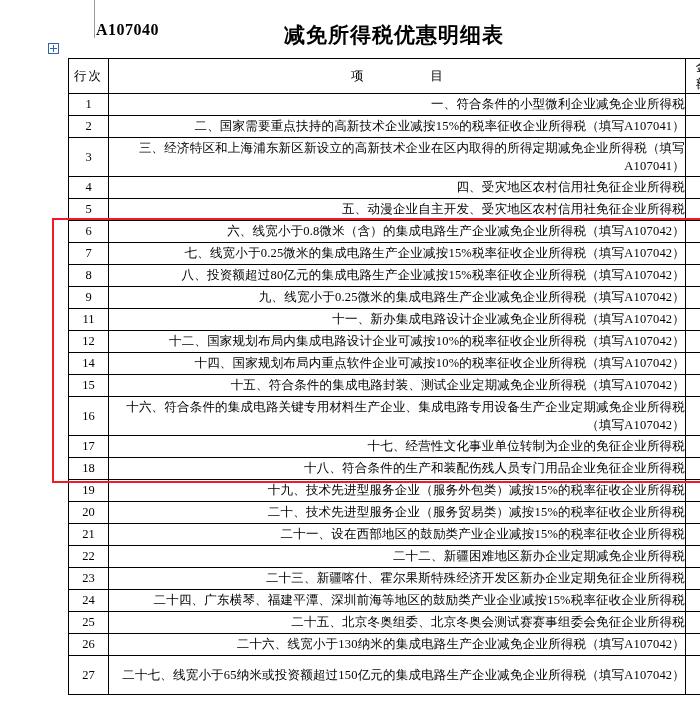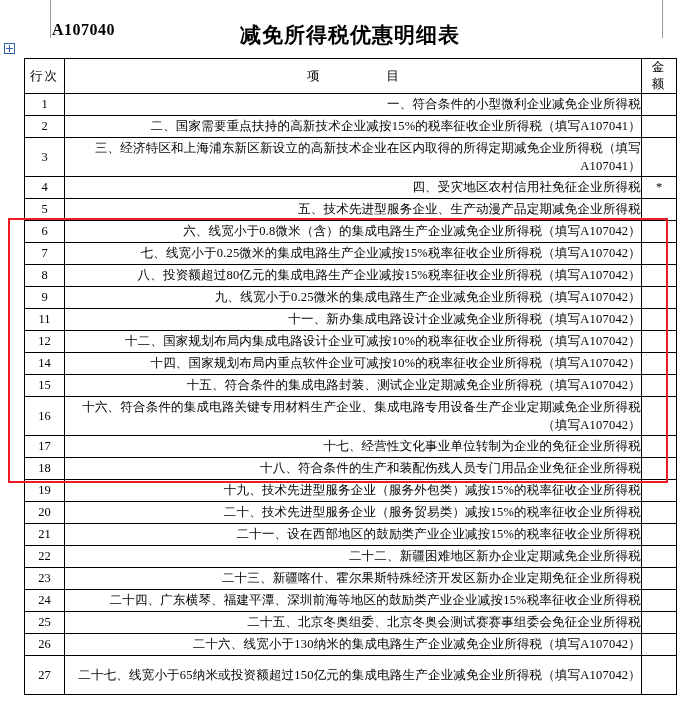--- a/index.html
+++ b/index.html
@@ -13,20 +13,21 @@
     font-family: "Liberation Serif", "DejaVu Serif", serif;
     color: #000;
     position: relative;
     overflow: hidden;
   }
   .page {
     position: relative;
     width: 600px;
     height: 709px;
     box-sizing: border-box;
+    margin-left: 44px;
   }
   
   .edge-left {
     position: absolute;
     left: 50px;
     top: 0;
     width: 1px;
     height: 38px;
     background: #9a9a9a;
   }
@@ -215,21 +216,21 @@
           <td class="item">三、经济特区和上海浦东新区新设立的高新技术企业在区内取得的所得定期减免企业所得税（填写A107041）</td>
           <td class="amt"></td>
         </tr>
         <tr class="r1">
           <td class="no">4</td>
           <td class="item">四、受灾地区农村信用社免征企业所得税</td>
           <td class="amt">*</td>
         </tr>
         <tr class="r1">
           <td class="no">5</td>
-          <td class="item">五、技术先进型服务企业、生产动漫产品定期减免企业所得税</td>
+          <td class="item">五、动漫企业自主开发、受灾地区农村信用社免征企业所得税</td>
           <td class="amt"></td>
         </tr>
         <tr class="r1">
           <td class="no">6</td>
           <td class="item">六、线宽小于0.8微米（含）的集成电路生产企业减免企业所得税（填写A107042）</td>
           <td class="amt"></td>
         </tr>
         <tr class="r1">
           <td class="no">7</td>
           <td class="item">七、线宽小于0.25微米的集成电路生产企业减按15%税率征收企业所得税（填写A107042）</td>

